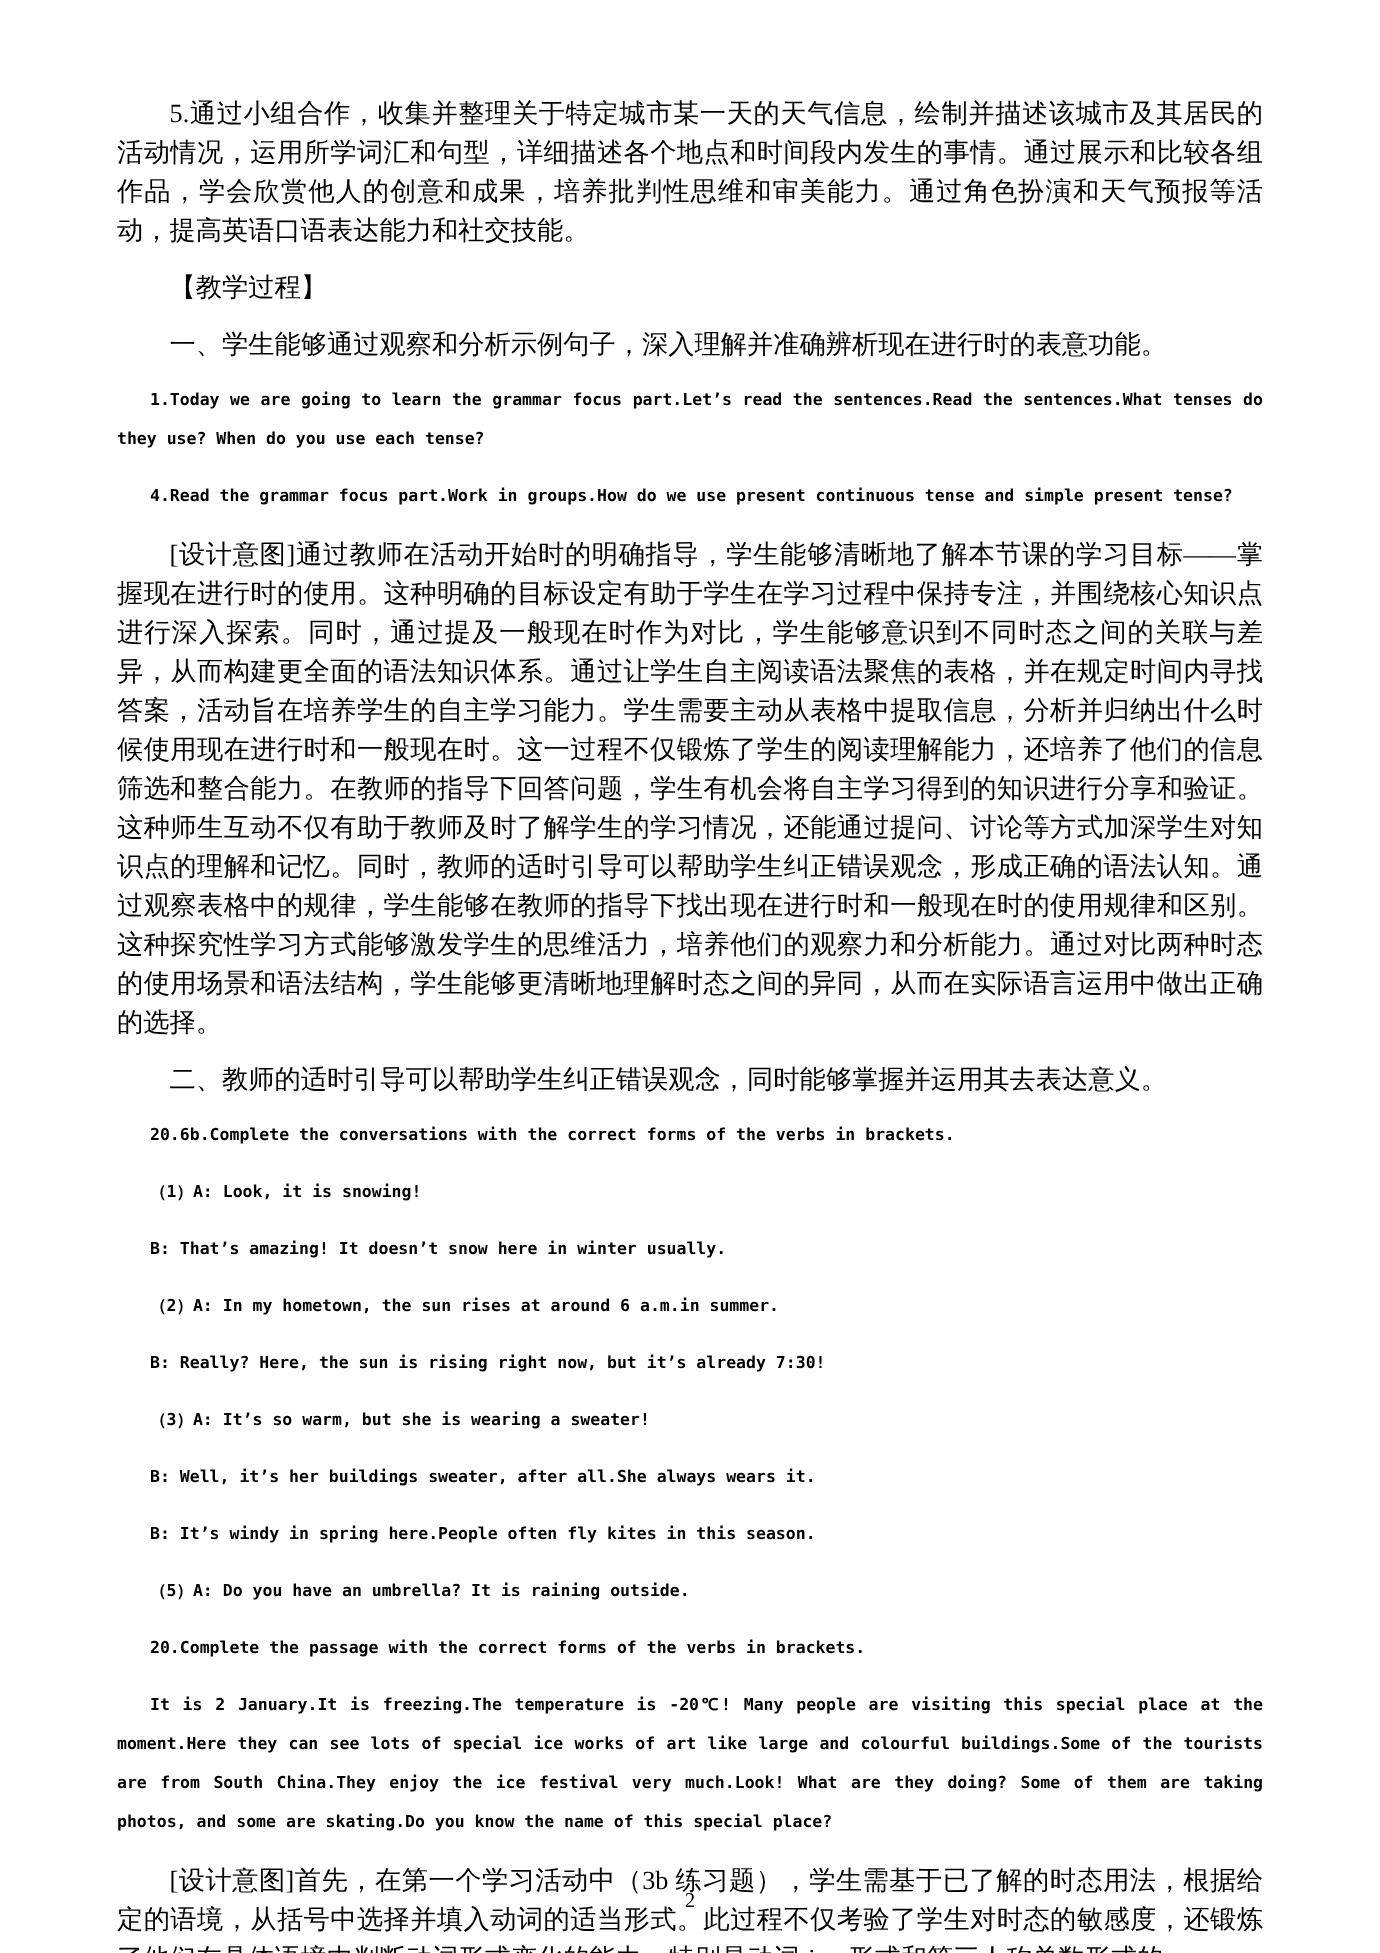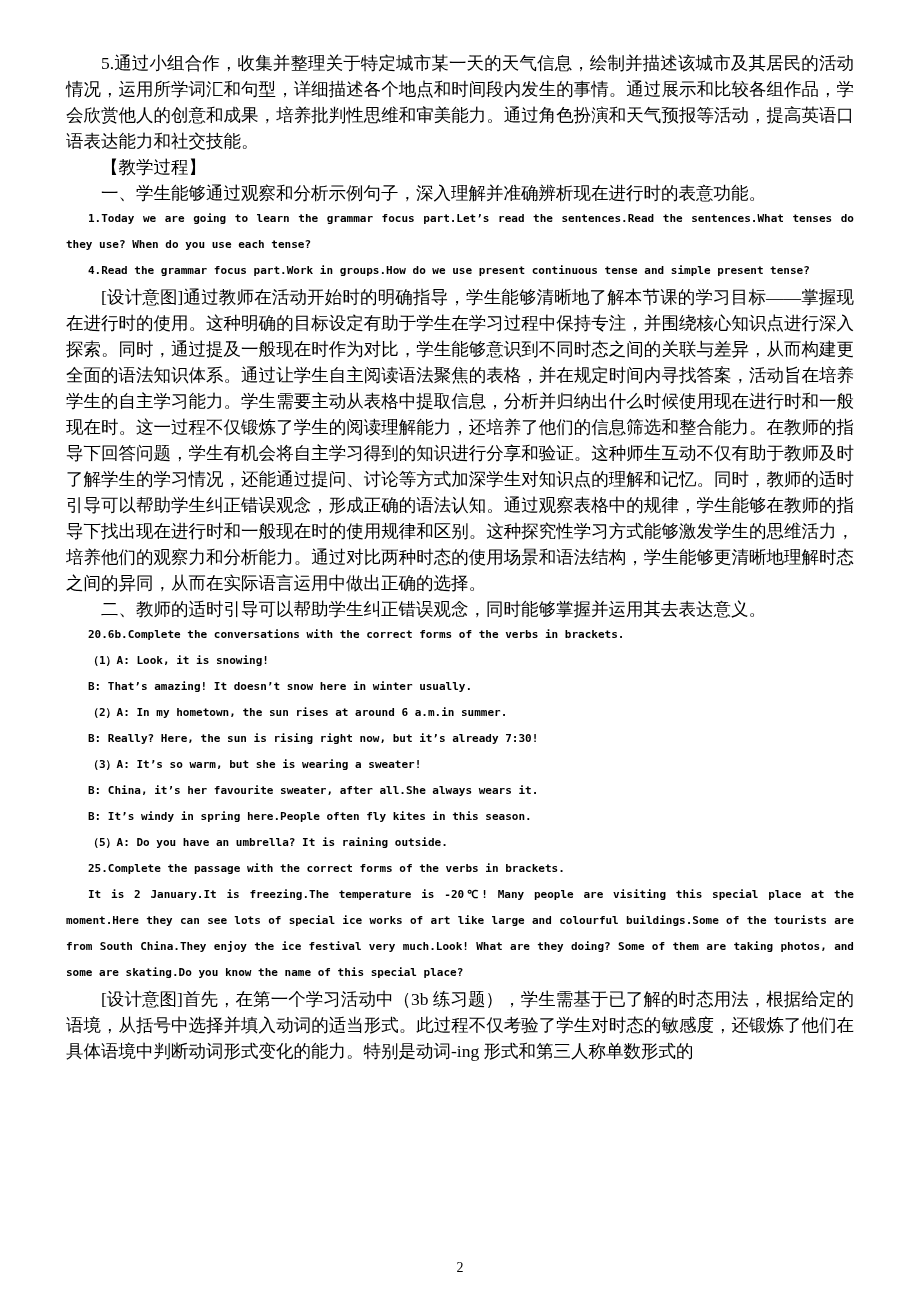--- a/index.html
+++ b/index.html
@@ -14,21 +14,21 @@
     box-sizing: border-box;
     padding: 50px 66px 60px 66px;
     background: #ffffff;
     color: #000000;
     font-family: "Liberation Serif", "DejaVu Serif", serif;
     font-size: 17.5px;
     line-height: 26px;
     overflow: hidden;
   }
   .page p {
-    margin: 0;
+    margin: 12px;
     text-indent: 2em;
     text-align: justify;
   }
   .page p.en {
     font-family: "DejaVu Sans Mono", "Liberation Mono", monospace;
     font-size: 11px;
     line-height: 26px;
     text-align: left;
     font-weight: bold;
   }
@@ -57,22 +57,22 @@
   <p class="en block">1.Today we are going to learn the grammar focus part.Let’s read the sentences.Read the sentences.What tenses do they use? When do you use each tense?</p>
   <p class="en block">4.Read the grammar focus part.Work in groups.How do we use present continuous tense and simple present tense?</p>
   <p>[设计意图]通过教师在活动开始时的明确指导，学生能够清晰地了解本节课的学习目标——掌握现在进行时的使用。这种明确的目标设定有助于学生在学习过程中保持专注，并围绕核心知识点进行深入探索。同时，通过提及一般现在时作为对比，学生能够意识到不同时态之间的关联与差异，从而构建更全面的语法知识体系。通过让学生自主阅读语法聚焦的表格，并在规定时间内寻找答案，活动旨在培养学生的自主学习能力。学生需要主动从表格中提取信息，分析并归纳出什么时候使用现在进行时和一般现在时。这一过程不仅锻炼了学生的阅读理解能力，还培养了他们的信息筛选和整合能力。在教师的指导下回答问题，学生有机会将自主学习得到的知识进行分享和验证。这种师生互动不仅有助于教师及时了解学生的学习情况，还能通过提问、讨论等方式加深学生对知识点的理解和记忆。同时，教师的适时引导可以帮助学生纠正错误观念，形成正确的语法认知。通过观察表格中的规律，学生能够在教师的指导下找出现在进行时和一般现在时的使用规律和区别。这种探究性学习方式能够激发学生的思维活力，培养他们的观察力和分析能力。通过对比两种时态的使用场景和语法结构，学生能够更清晰地理解时态之间的异同，从而在实际语言运用中做出正确的选择。</p>
   <p>二、教师的适时引导可以帮助学生纠正错误观念，同时能够掌握并运用其去表达意义。</p>
   <p class="en">20.6b.Complete the conversations with the correct forms of the verbs in brackets.</p>
   <p class="en">（1）A: Look, it is snowing!</p>
   <p class="en">B: That’s amazing! It doesn’t snow here in winter usually.</p>
   <p class="en">（2）A: In my hometown, the sun rises at around 6 a.m.in summer.</p>
   <p class="en">B: Really? Here, the sun is rising right now, but it’s already 7:30!</p>
   <p class="en">（3）A: It’s so warm, but she is wearing a sweater!</p>
-  <p class="en">B: China, it’s her favourite sweater, after all.She always wears it.</p>
+  <p class="en">B: Well, it’s her buildings sweater, after all.She always wears it.</p>
   <p class="en">B: It’s windy in spring here.People often fly kites in this season.</p>
   <p class="en">（5）A: Do you have an umbrella? It is raining outside.</p>
-  <p class="en">25.Complete the passage with the correct forms of the verbs in brackets.</p>
+  <p class="en">20.Complete the passage with the correct forms of the verbs in brackets.</p>
   <p class="en block">It is 2 January.It is freezing.The temperature is -20℃! Many people are visiting this special place at the moment.Here they can see lots of special ice works of art like large and colourful buildings.Some of the tourists are from South China.They enjoy the ice festival very much.Look! What are they doing? Some of them are taking photos, and some are skating.Do you know the name of this special place?</p>
   <p>[设计意图]首先，在第一个学习活动中（3b 练习题），学生需基于已了解的时态用法，根据给定的语境，从括号中选择并填入动词的适当形式。此过程不仅考验了学生对时态的敏感度，还锻炼了他们在具体语境中判断动词形式变化的能力。特别是动词-ing 形式和第三人称单数形式的</p>
 
   <div class="page-footer">2</div>
 
 </div>
 
 </body></html>

